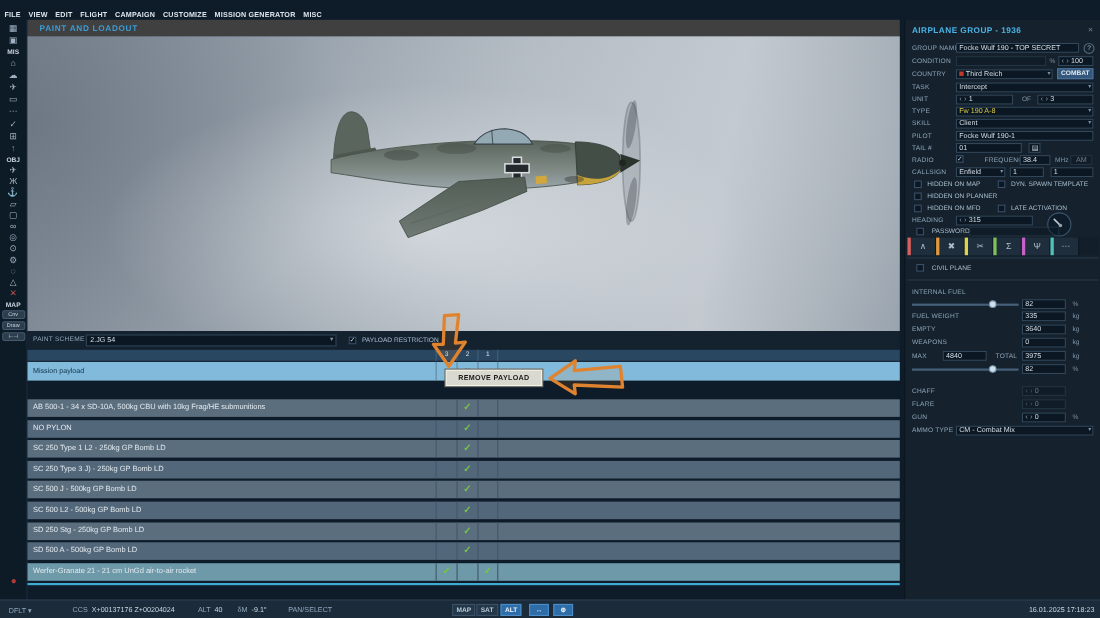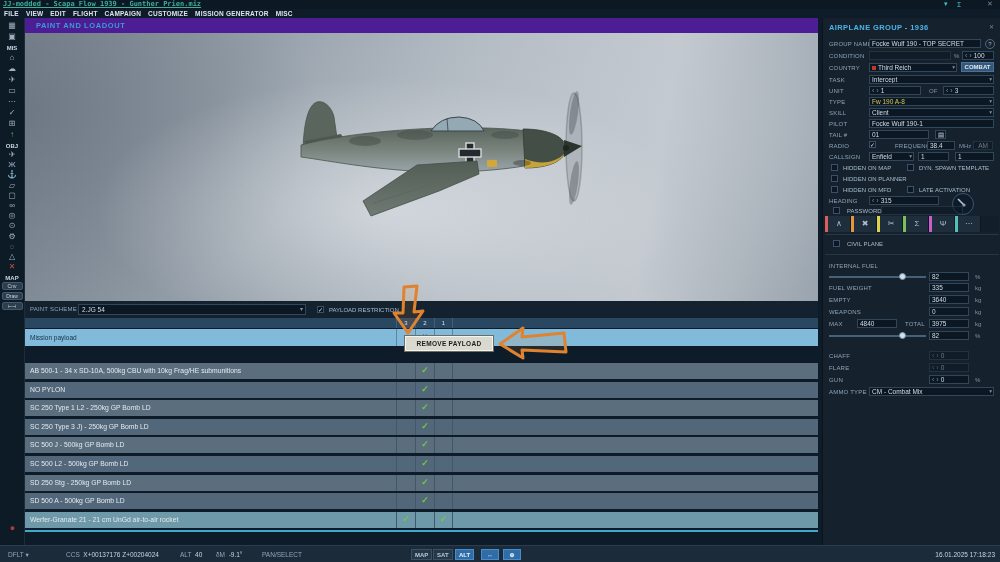--- a/index.html
+++ b/index.html
@@ -18,21 +18,21 @@
 
   
   .sidebar { position:absolute; left:0; top:18px; width:25px; height:527px; background:#0d1b27; border-right:1px solid #1c2c3a; display:flex; flex-direction:column; align-items:center; padding-top:2px; }
   .sb-ico { width:21px; height:11px; line-height:11px; text-align:center; font-size:8px; color:#9fb2c2; }
   .sb-label { font-size:6px; font-weight:bold; color:#c9d5df; margin:3px 0 1px 0; }
   .sb-btn { width:21px; height:8px; line-height:7px; text-align:center; font-size:5px; color:#c8d4de; background:#2c3e4e; border:1px solid #44596c; border-radius:2px; margin-bottom:2px; }
   .sb-record { position:absolute; bottom:12px; left:0; width:25px; text-align:center; font-size:9px; color:#b03a3a; }
   .col { display:flex; flex-direction:column; align-items:center; }
 
   
-  .pageheader { position:absolute; left:25px; top:18px; width:793px; height:15px; background:#4c1d95; }
+  .pageheader { position:absolute; left:25px; top:18px; width:793px; height:15px; background:#404040; }
   .pageheader span { position:absolute; left:11px; top:3px; font-size:7.5px; font-weight:bold; color:#3b9bd4; letter-spacing:.6px; }
 
   
   .viewport { position:absolute; left:25px; top:33px; width:793px; height:268px; overflow:hidden;
     background:
       radial-gradient(ellipse 420px 190px at 46% 66%, rgba(238,241,243,.55), rgba(238,241,243,0) 70%),
       radial-gradient(ellipse 520px 240px at 72% 38%, rgba(196,203,210,.35), rgba(196,203,210,0) 75%),
       radial-gradient(ellipse 420px 300px at 0% 30%, rgba(88,99,112,.45), rgba(88,99,112,0) 70%),
       linear-gradient(100deg, #7e8894 0%, #98a2ac 30%, #b2bac2 55%, #c3c9cf 78%, #9aa4ae 100%);
   }
@@ -96,26 +96,20 @@
   .sb-item { position:absolute; top:5px; white-space:nowrap; }
   .sb-val { color:#c8d6e2; }
   .sbtn { position:absolute; top:3px; height:11px; padding:0 3px; line-height:10px; background:#24384a; border:1px solid #3a5065; color:#b9c9d7; font-size:6px; font-weight:bold; }
   .sbtn.on { background:#2f6da8; border-color:#4a8cc8; color:#eaf3fa; }
 </style>
 </head>
 <body>
 
 <div class="screen">
 
-  <div class="titlebar">
-    <span class="wtitle">JJ-modded - Scapa_Flow_1939 - Gunther_Prien.miz</span>
-    <span class="tb-ico" style="left:944px">▾</span>
-    <span class="tb-ico" style="left:957px">Ɪ</span>
-    <span class="tb-ico" style="left:987px;color:#728698">✕</span>
-  </div>
 
   <div class="menubar">
 
   <span class="menu-item">FILE</span>
       <span class="menu-item">VIEW</span>
       <span class="menu-item">EDIT</span>
       <span class="menu-item">FLIGHT</span>
       <span class="menu-item">CAMPAIGN</span>
       <span class="menu-item">CUSTOMIZE</span>
       <span class="menu-item">MISSION GENERATOR</span>

